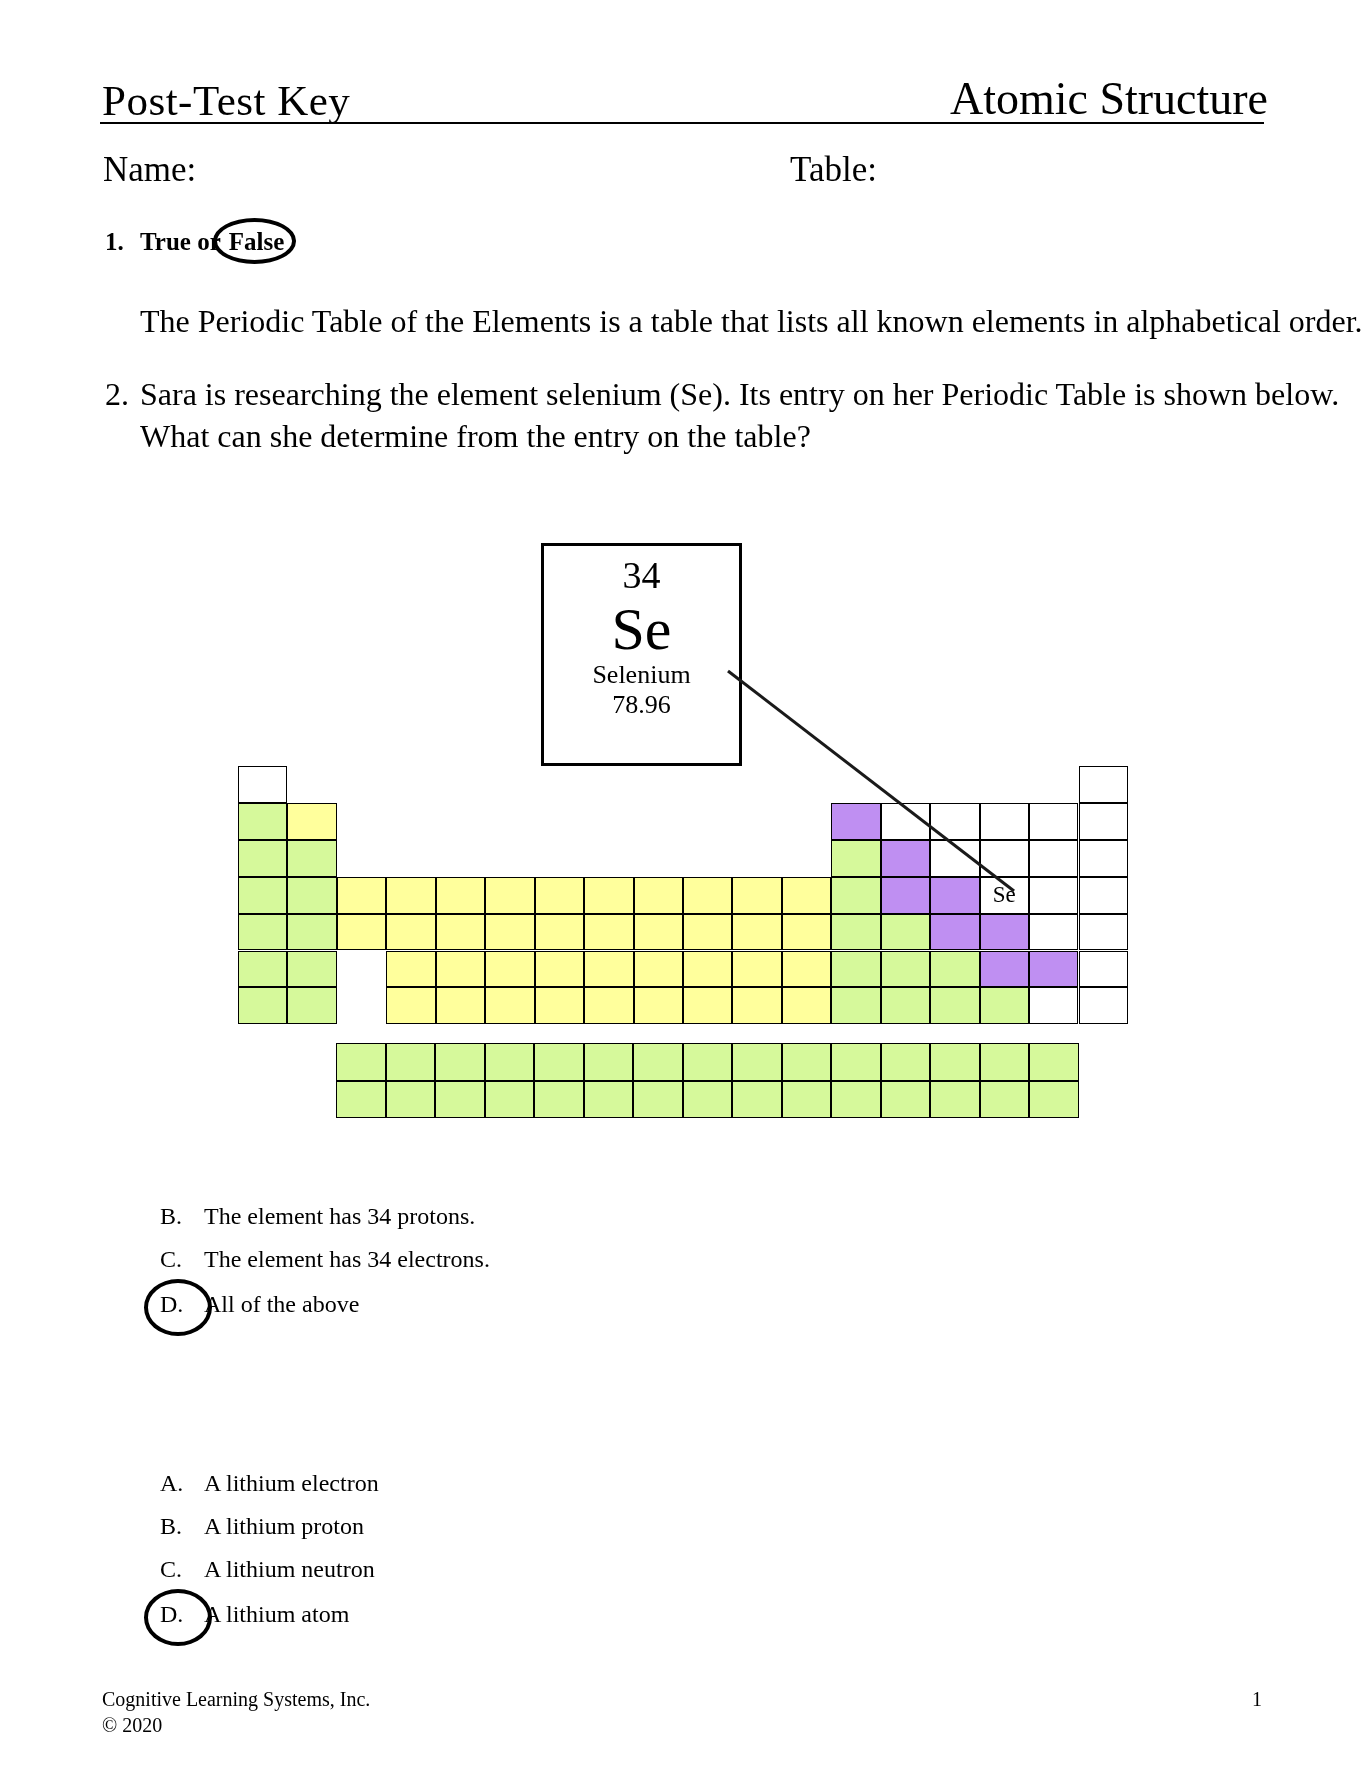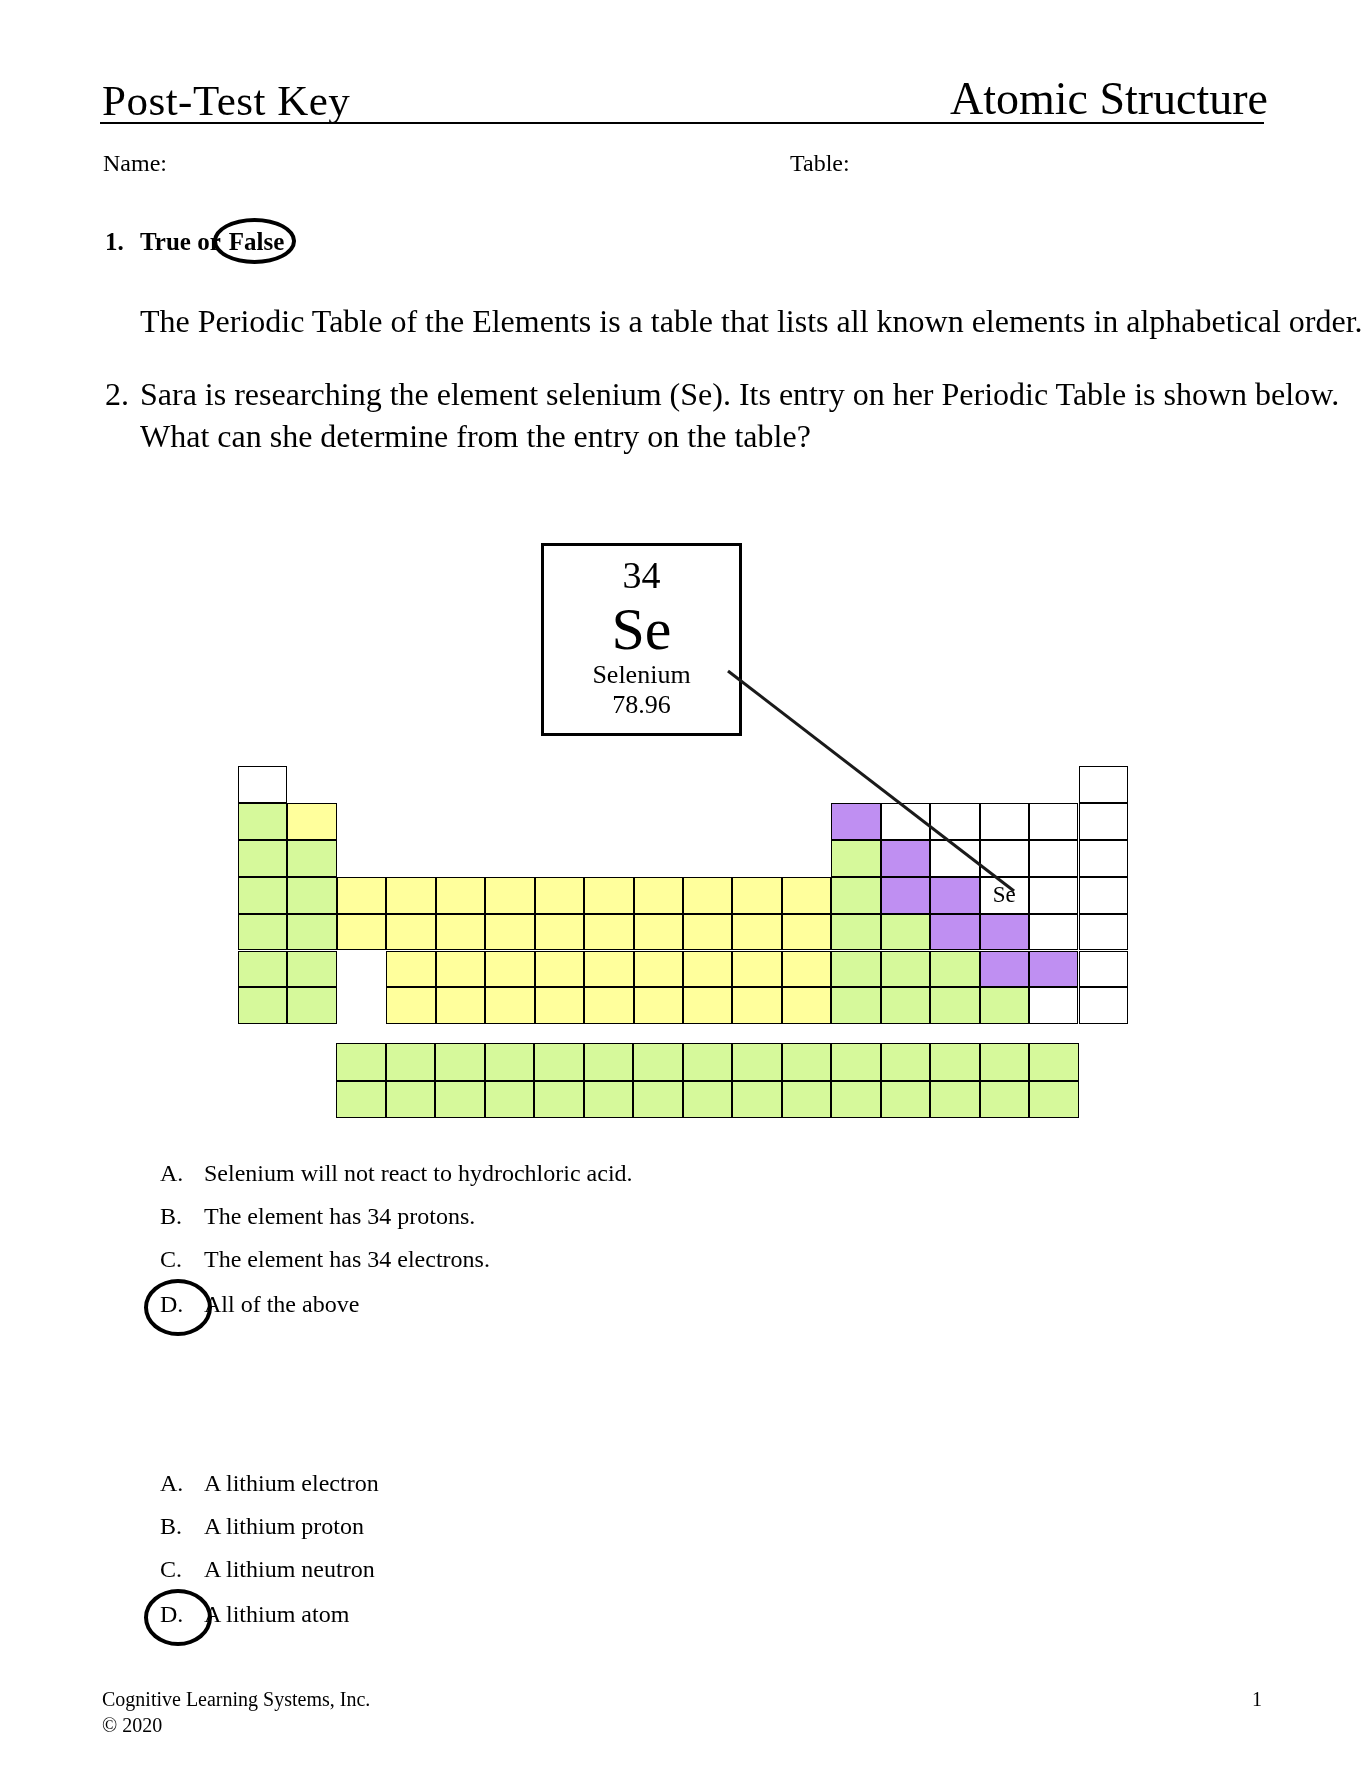--- a/index.html
+++ b/index.html
@@ -5,32 +5,32 @@
   html,body { margin:0; padding:0; background:#888; }
   .page {
     position:relative; width:1362px; height:1774px; margin:0 auto;
     background:#ffffff; font-family:"Liberation Serif", serif; color:#000;
     overflow:hidden;
   }
   .abs { position:absolute; }
   .title-left  { left:102px; top:76px; font-size:43px; letter-spacing:0.5px; }
   .title-right { right:94px; top:72px; font-size:46px; }
   .header-rule { left:100px; top:122px; width:1164px; height:2px; background:#000; }
-  .meta-label { top:150px; font-size:24px; }
+  .meta-label { top:150px; font-size:35px; }
   .textline { font-size:32px; white-space:nowrap; }
   .bold { font-weight:bold; font-size:25px; }
   .qnum { display:inline-block; width:35px; }
   .circle-annotation { position:relative; display:inline-block; margin-left:8px; }
   .circle-annotation::after {
     content:''; position:absolute; left:-16px; right:-12px; top:-10px; bottom:-8px;
     border:4px solid #000; border-radius:50%;
   }
   
   .element-box {
-    left:541px; top:543px; width:201px; height:193px;
+    left:541px; top:543px; width:201px; height:223px;
     border:3px solid #000; box-sizing:border-box; text-align:center; background:#fff;
   }
   .eb-number { font-size:38px; line-height:46px; margin-top:6px; }
   .eb-symbol { font-size:60px; line-height:62px; }
   .eb-name   { font-size:26px; line-height:30px; }
   .eb-mass   { font-size:26px; line-height:30px; }
   
   #ptable { left:238px; top:766px; width:890px; height:259px; }
   #ptable-bottom { left:336px; top:1043px; width:743px; height:76px; }
   .pt-cell {
@@ -197,23 +197,20 @@
       <div class="pt-cell" style="left: 495.3px; top: 37.5px; width: 49.53px; height: 37.5px; background: rgb(214, 249, 155); border-color: rgb(0, 0, 0);"></div>
       <div class="pt-cell" style="left: 544.8px; top: 37.5px; width: 49.53px; height: 37.5px; background: rgb(214, 249, 155); border-color: rgb(0, 0, 0);"></div>
       <div class="pt-cell" style="left: 594.4px; top: 37.5px; width: 49.53px; height: 37.5px; background: rgb(214, 249, 155); border-color: rgb(0, 0, 0);"></div>
       <div class="pt-cell" style="left: 643.9px; top: 37.5px; width: 49.53px; height: 37.5px; background: rgb(214, 249, 155); border-color: rgb(0, 0, 0);"></div>
       <div class="pt-cell" style="left: 693.4px; top: 37.5px; width: 49.53px; height: 37.5px; background: rgb(214, 249, 155); border-color: rgb(0, 0, 0);"></div>
     </div>
   <svg class="overlay" width="1362" height="1774">
     <line id="leader-line" stroke="#1a1a1a" stroke-width="3" x1="728" y1="671" x2="1014" y2="891"></line>
   </svg>
 
-  <div class="option" style="top:1160px;">
-    <span class="opt-letter">A.</span><span>Selenium will not react to hydrochloric acid.</span>
-  </div>
   <div class="option" style="top:1203px;">
     <span class="opt-letter">B.</span><span>The element has 34 protons.</span>
   </div>
   <div class="option" style="top:1246px;">
     <span class="opt-letter">C.</span><span>The element has 34 electrons.</span>
   </div>
   <div class="option" style="top:1291px;">
     <span class="opt-letter circled">D.</span><span>All of the above</span>
   </div>
 

